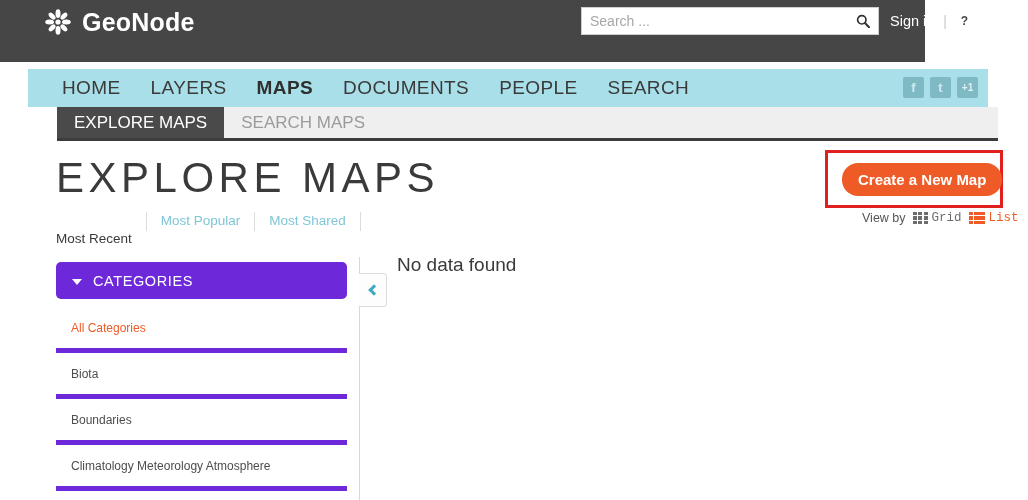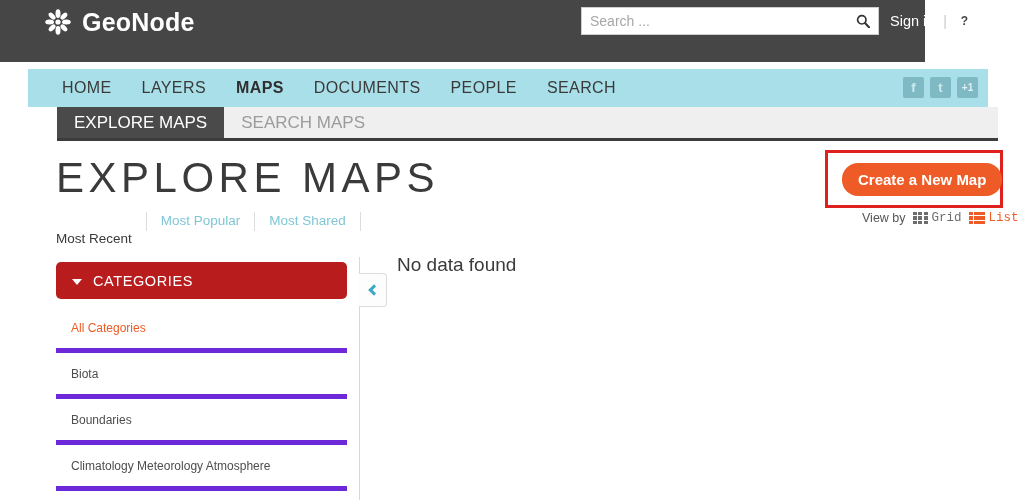--- a/index.html
+++ b/index.html
@@ -56,21 +56,21 @@
     line-height: 1; cursor: pointer;
   }
 
   
   .navbar {
     position: absolute; left: 28px; top: 69px; width: 960px; height: 38px;
     background: #a9dfe8;
   }
   .nav-items { display: flex; align-items: center; height: 38px; padding-left: 34px; gap: 30px; }
   .nav-item {
-    font-size: 16px; color: #3a3a3a; text-decoration: none;
+    font-size: 19px; color: #3a3a3a; text-decoration: none;
     letter-spacing: .4px; white-space: nowrap; cursor: pointer;
   }
   .nav-item.active { font-weight: bold; color: #2f2f2f; }
   .social {
     position: absolute; right: 10px; top: 8px; display: flex; gap: 6px;
   }
   .social-ico {
     width: 21px; height: 21px; border-radius: 2px;
     background: #7eb9c4; color: #cfeaf0;
     display: flex; align-items: center; justify-content: center;
@@ -132,21 +132,21 @@
   .grid-ico { width: 15px; height: 13px; display: grid;
     grid-template-columns: repeat(3,1fr); grid-template-rows: repeat(3,1fr); gap: 1.5px; }
   .grid-ico i { background: #6d6d6d; display:block; }
   .list-ico { width: 16px; height: 13px; display: grid;
     grid-template-columns: 4px 1fr; grid-template-rows: repeat(3,1fr); gap: 1.5px; }
   .list-ico i { background: #ee5b26; display:block; }
 
   
   .sidebar { position: absolute; left: 56px; top: 262px; width: 291px; }
   .cat-header {
-    height: 37px; background: #b91c1c; border-radius: 5px;
+    height: 37px; background: #6d28d9; border-radius: 5px;
     display: flex; align-items: center; gap: 11px; padding: 0 16px;
     cursor: pointer;
   }
   .cat-header-title {
     color: #ffffff; font-size: 14.5px; letter-spacing: .6px; white-space: nowrap;
   }
   .chev-down {
     width: 0; height: 0; border-left: 5px solid transparent;
     border-right: 5px solid transparent; border-top: 6px solid #ffffff;
     margin-top: 2px;

